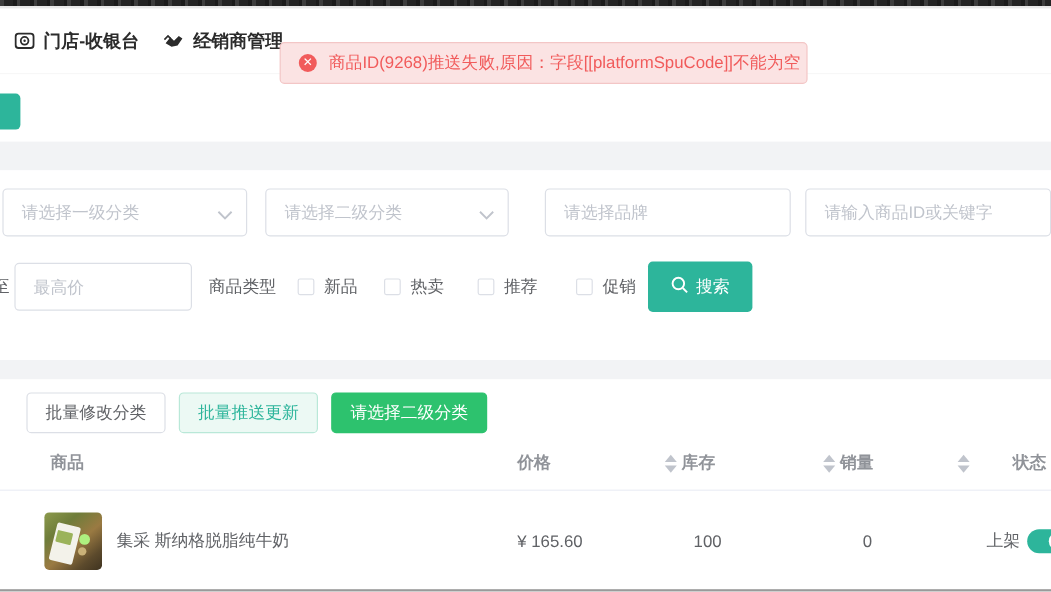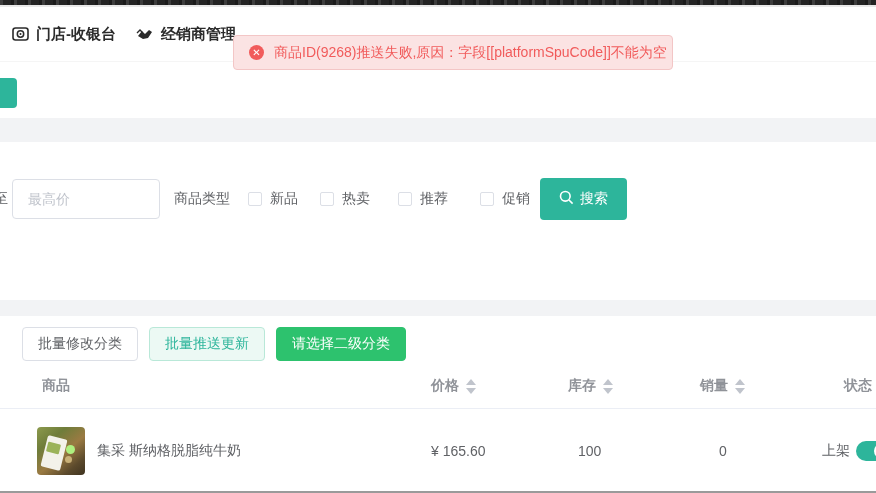--- a/index.html
+++ b/index.html
@@ -85,21 +85,21 @@
 
   .table-header{
     display:flex; align-items:center; margin-top:16px; padding-bottom:13px;
     border-bottom:1px solid #ebeef5; color:#909399; font-weight:bold;
   }
   .col-product{ width:427px; padding-left:42px;font-family:Liberation Mono, monospace; }
   .col-price{ width:137px; padding-left:4px; }
   .col-stock{ width:132px; padding-left:4px; }
   .col-sales{ width:112px; padding-left:4px; }
   .col-status{ flex:1; text-align:right; padding-right:4px; }
-  .hcell{ display:flex; align-items:center; }
+  .hcell{ display:flex; align-items:center;justify-content:space-between; }
   .sorter{ display:inline-flex; flex-direction:column; gap:3px; margin-left:7px; cursor:pointer; }
   .car-up{ width:0; height:0; border-left:5px solid transparent; border-right:5px solid transparent; border-bottom:6px solid #c0c4cc; }
   .car-dn{ width:0; height:0; border-left:5px solid transparent; border-right:5px solid transparent; border-top:6px solid #c0c4cc; }
 
   .table-row{ display:flex; align-items:center; height:85px; border-bottom:1px solid #ebeef5; color:#606266; }
   .cell-product{ display:flex; align-items:center; gap:12px; padding-left:37px; width:427px; }
   .thumb{
     width:48px; height:48px; border-radius:4px; position:relative; overflow:hidden; flex:0 0 48px;
     background:linear-gradient(140deg,#8c9a4d 0%,#6f7d3a 28%,#9a7a42 55%,#5c4a2c 80%,#3f3320 100%);
   }
@@ -152,20 +152,44 @@
     <span class="toast-icon">✕</span>
     <span class="toast-text">商品ID(9268)推送失败,原因：字段[[platformSpuCode]]不能为空</span>
   </div>
 
   <div class="side-tab"></div>
 
   <div class="spacer-white"></div>
   <div class="band band-a"></div>
 
   <div class="filter-card">
+    <div class="filter-row1">
+      <div class="f-input in-cat1">
+        <input readonly="" placeholder="请选择一级分类" style="">
+        <span class="chev">
+          <svg width="13" height="9" viewBox="0 0 13 9">
+              <polyline points="1,1.5 6.5,7 12,1.5" fill="none" stroke="#c0c4cc" stroke-width="1.6"></polyline>
+            </svg>
+        </span>
+      </div>
+      <div class="f-input in-cat2">
+        <input readonly="" placeholder="请选择二级分类" style="">
+        <span class="chev">
+          <svg width="13" height="9" viewBox="0 0 13 9">
+              <polyline points="1,1.5 6.5,7 12,1.5" fill="none" stroke="#c0c4cc" stroke-width="1.6"></polyline>
+            </svg>
+        </span>
+      </div>
+      <div class="f-input in-brand">
+        <input readonly="" placeholder="请选择品牌" style="">
+      </div>
+      <div class="f-input in-key">
+        <input placeholder="请输入商品ID或关键字" style="">
+      </div>
+    </div>
 
     <div class="filter-row2">
       <span class="to-label">至</span>
       <div class="f-input in-max">
         <input placeholder="最高价" style="">
       </div>
       <span class="type-label">商品类型</span>
       <label class="cb cb-1">
         <span class="cb-box"></span>
         <span>新品</span>

